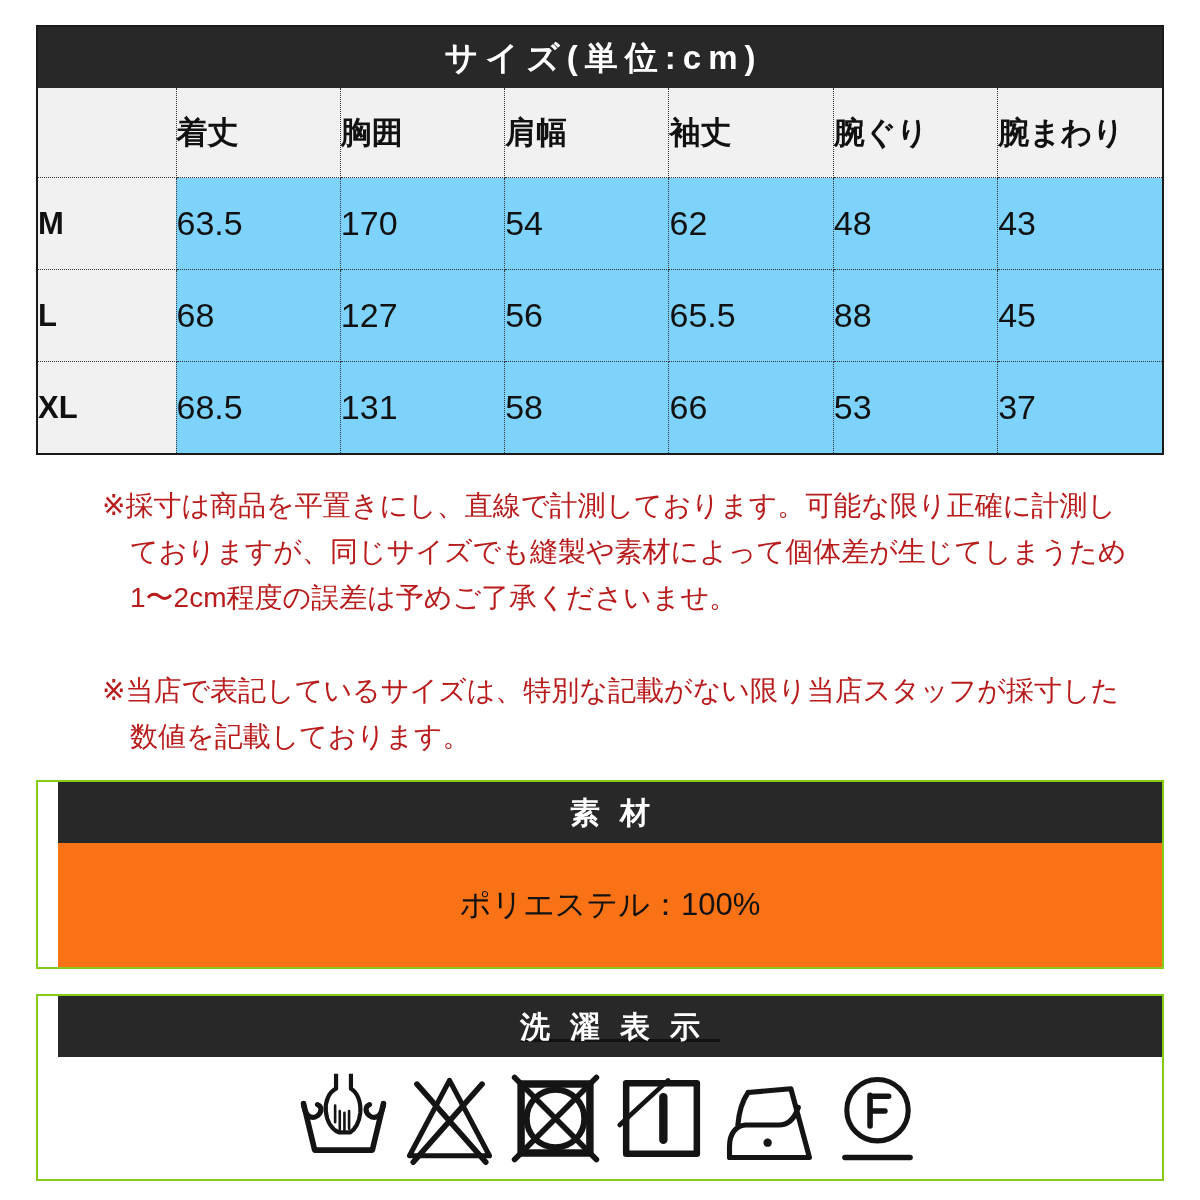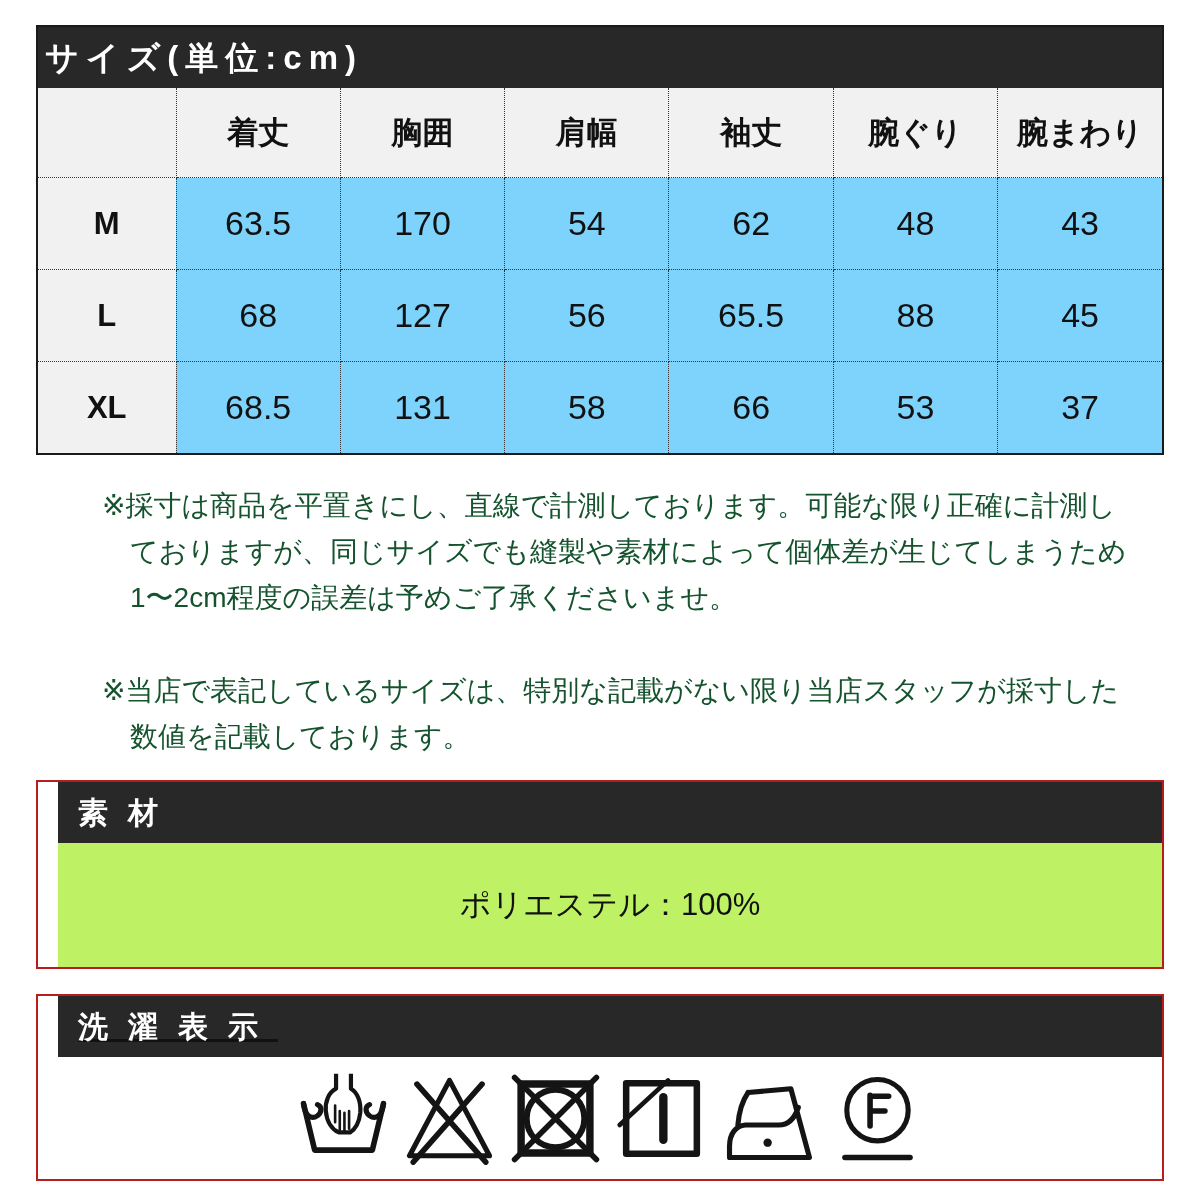--- a/index.html
+++ b/index.html
@@ -7,61 +7,61 @@
     width:1200px;height:1200px;
     font-family:"Liberation Sans","DejaVu Sans",sans-serif;
     color:#111;
     -webkit-font-smoothing:antialiased;
   }
   .page{padding:25px 36px 0 36px;box-sizing:border-box;}
 
   
   .size-section{border:2px solid #1a1a1a;}
   .bar{
-    background:#282828;color:#fff;font-weight:bold;text-align:left;
+    background:#282828;color:#fff;font-weight:bold;text-align:center;
   }
   .size-title-bar{
     height:61px;line-height:61px;font-size:33px;letter-spacing:7px;padding-left:7px;
   }
   table.size-table{
     width:100%;border-collapse:collapse;table-layout:fixed;
   }
   col.label-col{width:138px;}
   .size-table th,.size-table td{
-    border:1px dotted #333;text-align:center;vertical-align:middle;padding:0;
+    border:1px dotted #333;text-align:left;vertical-align:middle;padding:0;
   }
   .size-table tr th:first-child,.size-table tr td:first-child{border-left:none;}
   .size-table tr th:last-child,.size-table tr td:last-child{border-right:none;}
   .size-table tr:first-child th{border-top:none;}
   .size-table tr:last-child th,.size-table tr:last-child td{border-bottom:none;}
   .head-row th{
     height:89px;background:#f1f1f1;font-size:31px;font-weight:bold;
   }
   .data-row th{
     height:91px;background:#f1f1f1;font-size:31px;font-weight:bold;
   }
   .data-row td{
     height:91px;background:#7dd3fc;font-size:34px;font-weight:normal;
   }
 
   
   .notes{margin:28px 20px 0 66px;}
   .note{
     font-size:28px;line-height:46px;margin:0 0 47px 0;
-    padding-left:1em;text-indent:-1em;color:#14532d;
+    padding-left:1em;text-indent:-1em;color:#b91c1c;
   }
   .note:last-child{margin-bottom:0;margin-top:26px;}
 
   
-  .panel{border:2px solid #b91c1c;margin-top:20px;padding-left:20px;}
+  .panel{border:2px solid #84cc16;margin-top:20px;padding-left:20px;}
   .panel-bar{
     height:61px;line-height:61px;font-size:30px;letter-spacing:20px;padding-left:20px;
   }
   .material-body{
-    height:124px;line-height:124px;text-align:center;font-size:31px;background:#bef264;
+    height:124px;line-height:124px;text-align:center;font-size:31px;background:#f97316;
   }
   .care-section{margin-top:25px;text-decoration:underline;}
   .care-body{
     height:122px;background:#fff;
     display:flex;align-items:center;justify-content:center;gap:13px;
   }
   .care-body svg{display:block;}
   .cs{stroke:#141414;fill:none;stroke-linecap:round;stroke-linejoin:round;}
 </style>
 </head>

